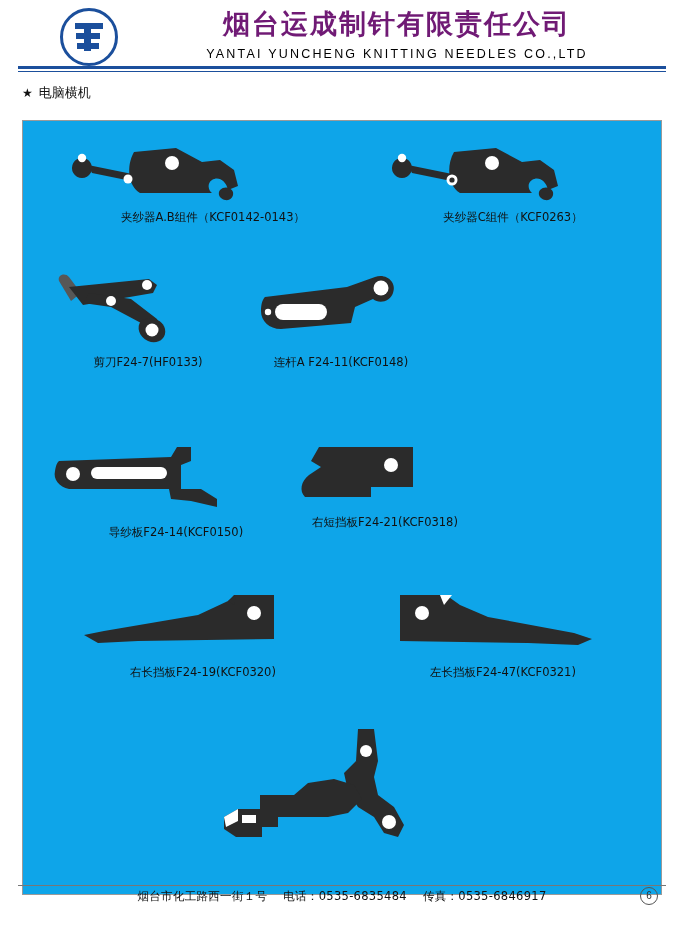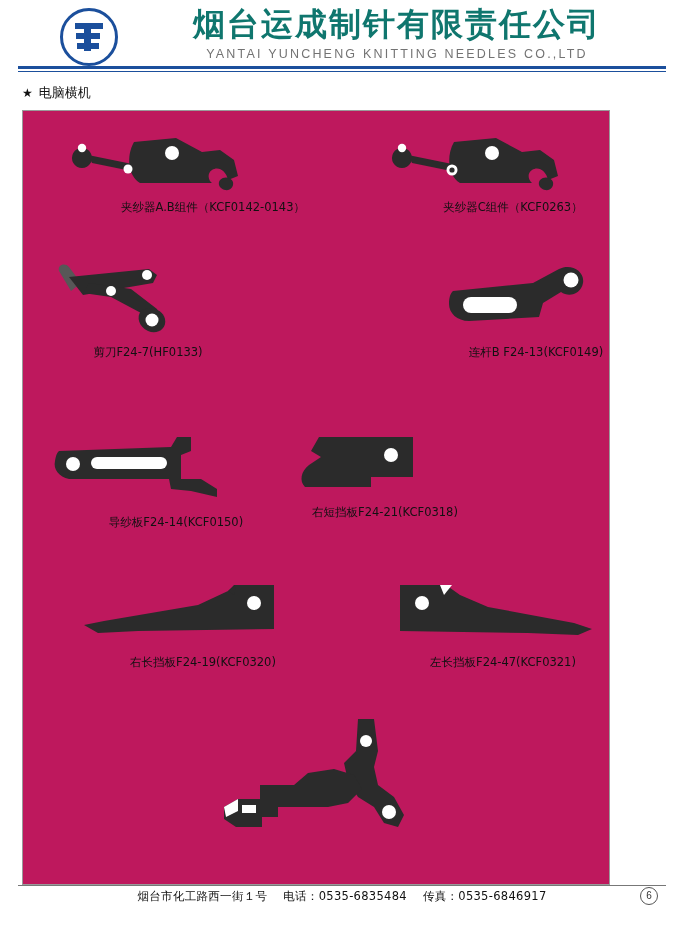--- a/index.html
+++ b/index.html
@@ -63,31 +63,31 @@
 
   .title-block {
     flex: 1;
     text-align: center;
     padding-left: 6px;
     padding-top: 2px;
   }
   .cn-title {
     font-family: "DejaVu Sans", "Liberation Sans", sans-serif;
     font-weight: bold;
-    font-size: 32px;
+    font-size: 27px;
     letter-spacing: 2px;
-    color: #0f766e;
+    color: #701a75;
     line-height: 32px;
     white-space: nowrap;
   }
   .en-title {
     font-family: "Liberation Sans", sans-serif;
     font-size: 12.5px;
     letter-spacing: 2.2px;
-    color: #737373;
+    color: #000000;
     margin-top: 7px;
     white-space: nowrap;
   }
   .header-rule {
     position: absolute;
     left: 18px;
     right: 18px;
     top: 66px;
     height: 3px;
     background: #1b4f9c;
@@ -110,26 +110,26 @@
     display: flex;
     align-items: center;
     gap: 6px;
   }
   .star { font-size: 12px; color: #111; }
 
   
   .frame {
     position: absolute;
     left: 22px;
-    top: 110px;
-    width: 588px;
+    top: 120px;
+    width: 640px;
     height: 775px;
     border: 1px solid #9a9a9a;
     box-sizing: border-box;
-    background: #be185d;
+    background: #0ea5e9;
   }
 
   .item {
     position: absolute;
     text-align: center;
   }
   .caption {
     font-family: "DejaVu Sans", "Liberation Sans", sans-serif;
     font-size: 11.5px;
     color: #111;
@@ -264,34 +264,35 @@
             <path d="M88 50 C96 44 110 48 112 58 C114 68 104 74 95 70 C86 66 83 56 88 50 Z"></path>
           </g>
           <circle cx="94" cy="14" r="5" fill="#ffffff"></circle>
           <circle cx="58" cy="30" r="5" fill="#ffffff"></circle>
           <circle cx="99" cy="59" r="6.5" fill="#ffffff"></circle>
         </svg>
       </div>
       <div class="caption">剪刀F24-7(HF0133)</div>
     </div>
 
-
-    <div class="item" style="left:418px; top:150px; width:190px;">
+    <div class="item" style="left:228px; top:150px; width:180px;">
       <div class="art">
         <svg width="160" height="80" viewBox="0 0 160 80">
           <g fill="#2b2b2b">
-            <path d="M12 30 L92 22 L118 8 C130 2 144 10 142 22 C140 33 128 37 120 31
-                     L102 42 L98 56 L28 60 C16 60 8 52 8 43 C8 35 10 32 12 30 Z"></path>
-          </g>
-          <circle cx="130" cy="19" r="7.5" fill="#ffffff"></circle>
-          <rect x="22" y="36" width="54" height="16" rx="8" fill="#ffffff"></rect>
-        </svg>
-      </div>
-      <div class="caption">连杆B F24-13(KCF0149)</div>
-    </div>
+            <path d="M14 26 L96 16 L124 6 C136 2 146 12 142 22 C139 31 128 33 122 28
+                     L104 36 L100 52 L30 58 C18 58 10 50 10 40 C10 32 12 28 14 26 Z"></path>
+          </g>
+          <circle cx="130" cy="17" r="7.5" fill="#ffffff"></circle>
+          <rect x="24" y="33" width="52" height="16" rx="8" fill="#ffffff"></rect>
+          <circle cx="17" cy="41" r="3.2" fill="#ffffff"></circle>
+        </svg>
+      </div>
+      <div class="caption">连杆A F24-11(KCF0148)</div>
+    </div>
+
 
     <div class="item" style="left:28px; top:320px; width:250px;">
       <div class="art">
         <svg width="210" height="80" viewBox="0 0 210 80">
           <g fill="#2b2b2b">
             <path d="M8 20 L120 16 L126 6 L140 6 L140 20 L130 24 L130 48
                      L150 48 L166 58 L166 66 L140 60 L120 58 L118 48 L18 48
                      C8 46 2 38 4 30 C5 24 6 22 8 20 Z"></path>
           </g>
           <rect x="40" y="26" width="76" height="12" rx="6" fill="#ffffff"></rect>

